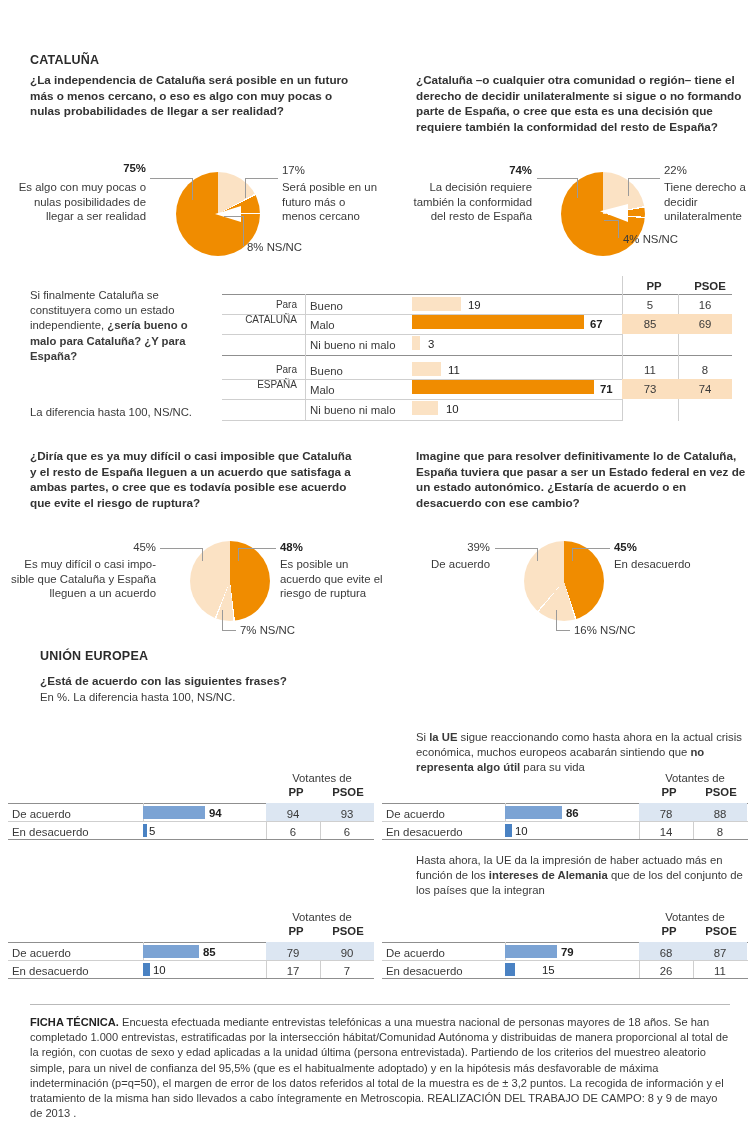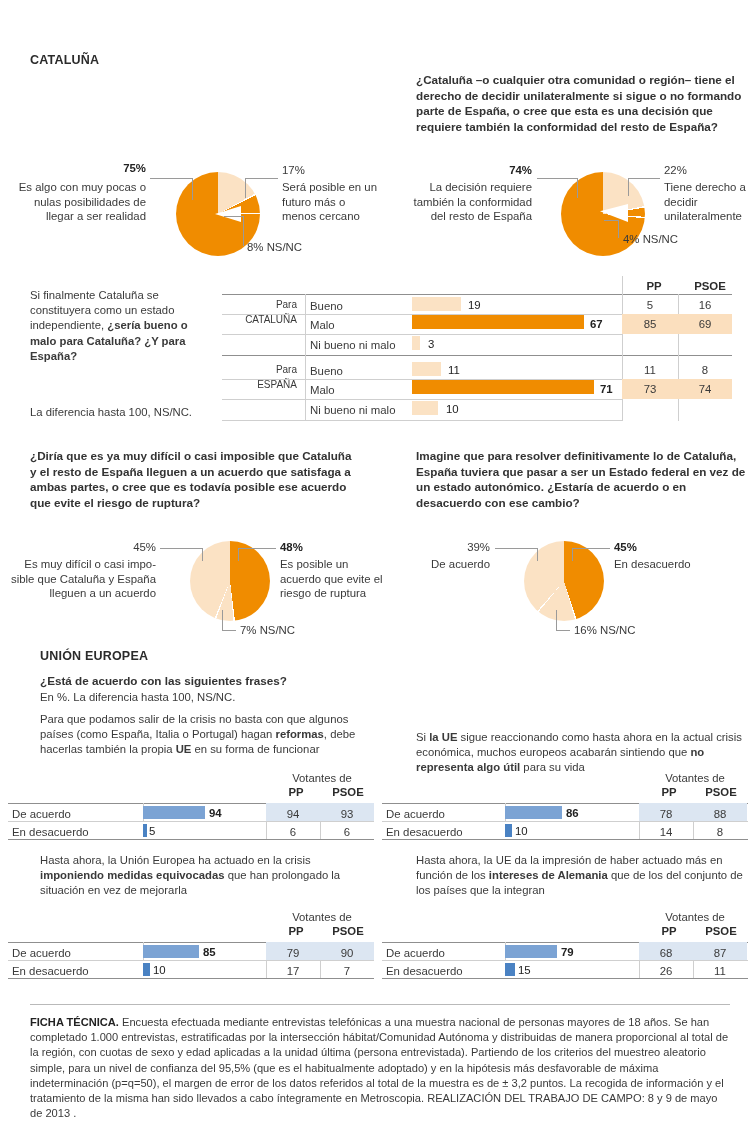--- a/index.html
+++ b/index.html
@@ -60,20 +60,21 @@
   .ficha b{font-weight:bold;color:#222;}
 </style>
 </head>
 <body>
 
 <div class="page">
 
 
   <div class="sec-title" style="left:30px;top:53px;">CATALUÑA</div>
 
+  <div class="q" style="left:30px;top:72px;width:330px;">¿La independencia de Cataluña será posible en un futuro más o menos cercano, o eso es algo con muy pocas o nulas probabilidades de llegar a ser realidad?</div>
   <div class="q" style="left:416px;top:72px;width:330px;">¿Cataluña  –o cualquier otra comunidad o región– tiene el derecho de decidir unilateralmente si sigue o no formando parte de España, o cree que esta es una decisión que requiere también la conformidad del resto de España?</div>
 
   <div class="pie-wrap">
 
     <div class="pie" style="left:176px;top:172px;width:84px;height:84px;
         background:conic-gradient(from 0deg,
           #FBE2C4 0deg 61.2deg,
           #ffffff 61.2deg 63.4deg,
           #F08C00 63.4deg 88.2deg,
           #ffffff 88.2deg 90.6deg,
@@ -232,23 +233,20 @@
     <div class="lbl r" style="left:390px;top:557px;width:100px;">De acuerdo</div>
     <div class="lbl" style="left:614px;top:540px;width:120px;"><b>45%</b></div>
     <div class="lbl" style="left:614px;top:557px;width:120px;">En desacuerdo</div>
     <div class="lbl" style="left:574px;top:623px;width:110px;">16% NS/NC</div>
   </div>
 
   <div class="sec-title" style="left:40px;top:649px;">UNIÓN EUROPEA</div>
   <div class="q" style="left:40px;top:673px;">¿Está de acuerdo con las siguientes frases?</div>
   <div class="plain" style="left:40px;top:690px;">En %. La diferencia hasta 100, NS/NC.</div>
 
-  <div class="plain" style="left:40px;top:712px;width:330px;">
-    <span>Para que podamos salir de la crisis no basta con que algunos países (como España, Italia o Portugal) hagan </span><b>reformas</b><span>, debe hacerlas también la propia </span><b>UE</b><span> en su forma de funcionar</span>
-  </div>
 
   <div class="plain" style="left:416px;top:730px;width:330px;">
     <span>Si </span><b>la UE</b><span> sigue reaccionando como hasta ahora en la actual crisis económica, muchos europeos acabarán sintiendo que </span><b>no representa algo útil</b><span> para su vida</span>
   </div>
 
   <div class="euhdr" style="left:272px;top:772px;width:100px;">Votantes de</div>
   <div class="euhdr b" style="left:272px;top:786px;width:48px;">PP</div>
   <div class="euhdr b" style="left:322px;top:786px;width:52px;">PSOE</div>
   <div class="rowline dark" style="left:8px;top:803px;width:366px;"></div>
   <div class="collinev" style="left:143px;top:803px;height:18px;"></div>
@@ -282,23 +280,20 @@
   <div class="eunum" style="left:639px;top:807px;width:54px;">78</div>
   <div class="eunum" style="left:693px;top:807px;width:54px;">88</div>
   <div class="rowline" style="left:382px;top:821px;width:366px;"></div>
   <div class="eulbl" style="left:386px;top:825px;">En desacuerdo</div>
   <div class="eubar" style="left:505px;top:824px;width:7px;background:#4A82C3;"></div>
   <div class="euval" style="left:515px;top:825px;font-weight:normal;">10</div>
   <div class="eunum" style="left:639px;top:825px;width:54px;">14</div>
   <div class="eunum" style="left:693px;top:825px;width:54px;">8</div>
   <div class="rowline dark" style="left:382px;top:839px;width:366px;"></div>
 
-  <div class="plain" style="left:40px;top:853px;width:330px;">
-    <span>Hasta ahora, la Unión Europea ha actuado en la crisis </span><b>imponiendo medidas equivocadas</b><span> que han prolongado la situación en vez de mejorarla</span>
-  </div>
 
   <div class="plain" style="left:416px;top:853px;width:330px;">
     <span>Hasta ahora, la UE da la impresión de haber actuado más en función de los </span><b>intereses de Alemania</b><span> que de los del conjunto de los países que la integran</span>
   </div>
 
   <div class="euhdr" style="left:272px;top:911px;width:100px;">Votantes de</div>
   <div class="euhdr b" style="left:272px;top:925px;width:48px;">PP</div>
   <div class="euhdr b" style="left:322px;top:925px;width:52px;">PSOE</div>
   <div class="rowline dark" style="left:8px;top:942px;width:366px;"></div>
   <div class="collinev" style="left:143px;top:942px;height:18px;"></div>
@@ -327,21 +322,21 @@
   <div class="collinev" style="left:693px;top:942px;height:36px;"></div>
   <div class="cellbg" style="left:639px;top:942px;width:108px;height:18px;background:#DCE6F2;"></div>
   <div class="eulbl" style="left:386px;top:946px;">De acuerdo</div>
   <div class="eubar" style="left:505px;top:945px;width:52px;background:#7BA3D4;"></div>
   <div class="euval" style="left:561px;top:946px;">79</div>
   <div class="eunum" style="left:639px;top:946px;width:54px;">68</div>
   <div class="eunum" style="left:693px;top:946px;width:54px;">87</div>
   <div class="rowline" style="left:382px;top:960px;width:366px;"></div>
   <div class="eulbl" style="left:386px;top:964px;">En desacuerdo</div>
   <div class="eubar" style="left:505px;top:963px;width:10px;background:#4A82C3;"></div>
-  <div class="euval" style="left:518px;top:964px;font-weight:normal;">15</div>
+  <div class="euval" style="left:542px;top:964px;font-weight:normal;">15</div>
   <div class="eunum" style="left:639px;top:964px;width:54px;">26</div>
   <div class="eunum" style="left:693px;top:964px;width:54px;">11</div>
   <div class="rowline dark" style="left:382px;top:978px;width:366px;"></div>
 
   <div class="rule" style="left:30px;top:1004px;width:700px;"></div>
   <div class="ficha">
     <b>FICHA TÉCNICA.</b><span> Encuesta efectuada mediante entrevistas telefónicas a una muestra nacional de personas mayores de 18 años. Se han completado 1.000 entrevistas, estratificadas por la intersección hábitat/Comunidad Autónoma y distribuidas de manera proporcional al total de la región, con cuotas de sexo y edad aplicadas a la unidad última (persona entrevistada). Partiendo de los criterios del muestreo aleatorio simple, para un nivel de confianza del 95,5% (que es el habitualmente adoptado) y en la hipótesis más desfavorable de máxima indeterminación (p=q=50), el margen de error de los datos referidos al total de la muestra es de ± 3,2 puntos. La recogida de información y el tratamiento de la misma han sido llevados a cabo íntegramente en Metroscopia. REALIZACIÓN DEL TRABAJO DE CAMPO: 8 y 9 de mayo de 2013 .</span>
   </div>
 
 </div>

